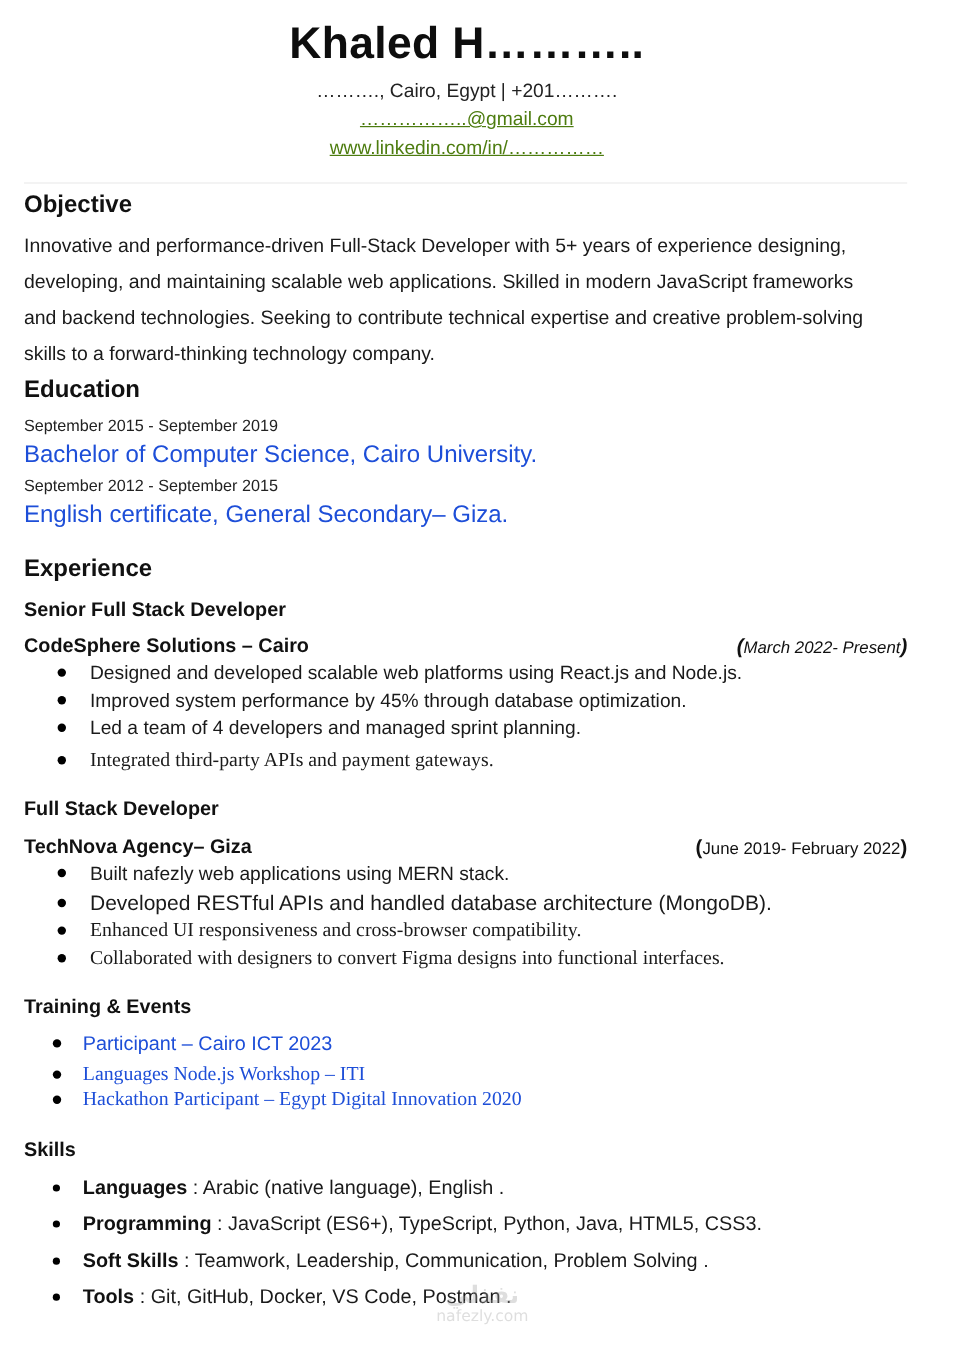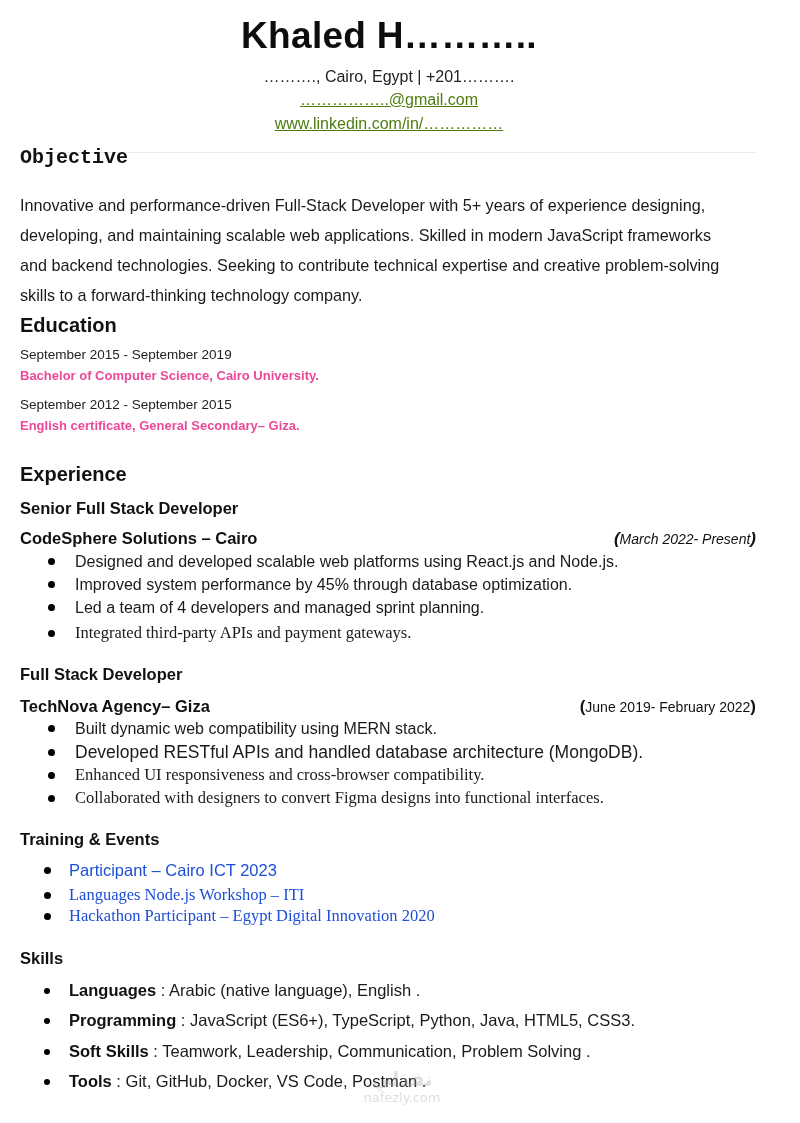--- a/index.html
+++ b/index.html
@@ -6,21 +6,21 @@
   body { width: 800px; height: 1123px; position: relative; overflow: hidden; color: #111; font-family: "Liberation Sans", sans-serif; }
   .page { position: absolute; left: 0; top: 0; width: 800px; height: 1033px; }
   .abs { position: absolute; white-space: nowrap; }
   .name { left: 0; width: 778px; text-align: center; top: 15px; font-size: 37px; font-weight: bold; letter-spacing: 0.3px; color: #0d0d0d; }
   .contact { left: 0; width: 778px; text-align: center; font-size: 16px; color: #222; }
   .link { color: #4d7c0f; text-decoration: underline; }
   .rule { position: absolute; left: 20px; width: 736px; top: 152px; height: 1px; background: #ececec; }
   .h-sec { font-size: 20px; font-weight: bold; color: #111; left: 20px; }
   .obj { position: absolute; left: 20px; top: 190px; width: 745px; font-size: 16.2px; line-height: 30px; color: #1a1a1a; white-space: normal; }
   .date-small { left: 20px; font-size: 13.5px; color: #222; }
-  .edu-title { left: 20px; font-size: 13px; font-weight: bold; color: #ec4899; }
+  .edu-title { left: 20px; font-size: 20px; font-weight: normal; color: #1d4ed8; }
   .job-title { left: 20px; font-size: 16.5px; font-weight: bold; color: #111; }
   .company { left: 20px; font-size: 16.5px; font-weight: bold; color: #111; }
   .period { right: 44px; font-size: 14px; color: #111; }
   .period .paren { font-size: 17px; font-weight: bold; }
   .bul { left: 48px; font-size: 16px; color: #1a1a1a; }
   .bul .dot { display: inline-block; width: 7px; height: 7px; border-radius: 50%; background: #000; margin-right: 20px; vertical-align: middle; position: relative; top: -1px; }
   .serif { font-family: "Liberation Serif", serif; font-size: 16.5px; }
   .big { font-size: 17.5px; }
   .tr-bul { left: 44px; font-size: 16.5px; color: #1d4ed8; }
   .tr-bul .dot { display: inline-block; width: 7px; height: 7px; border-radius: 50%; background: #000; margin-right: 18px; vertical-align: middle; position: relative; top: -1px; }
@@ -38,21 +38,21 @@
   <div class="abs name">Khaled H………..</div>
   <div class="abs contact" style="top:68px;">………., Cairo, Egypt | +201……….</div>
   <div class="abs contact" style="top:91px;">
     <span class="link">……………..@gmail.com</span>
   </div>
   <div class="abs contact" style="top:115px;">
     <span class="link">www.linkedin.com/in/……………</span>
   </div>
   <div class="rule"></div>
 
-  <div class="abs h-sec" style="top:146px;font-family:Liberation Mono, monospace;">Objective</div>
+  <div class="abs h-sec" style="top:160px;">Objective</div>
   <div class="obj">
     <div>Innovative and performance-driven Full-Stack Developer with 5+ years of experience designing,</div>
     <div>developing, and maintaining scalable web applications. Skilled in modern JavaScript frameworks</div>
     <div>and backend technologies. Seeking to contribute technical expertise and creative problem-solving</div>
     <div>skills to a forward-thinking technology company.</div>
   </div>
 
   <div class="abs h-sec" style="top:314px;">Education</div>
   <div class="abs date-small" style="top:347px;">September 2015 - September 2019</div>
   <div class="abs edu-title" style="top:368px;">Bachelor of Computer Science, Cairo University.</div>
@@ -69,21 +69,21 @@
   <div class="abs bul" style="top:553px;"><span class="dot"></span><span>Designed and developed scalable web platforms using React.js and Node.js.</span></div>
   <div class="abs bul" style="top:576px;"><span class="dot"></span><span>Improved system performance by 45% through database optimization.</span></div>
   <div class="abs bul" style="top:599px;"><span class="dot"></span><span>Led a team of 4 developers and managed sprint planning.</span></div>
   <div class="abs bul serif" style="top:623px;"><span class="dot"></span><span>Integrated third-party APIs and payment gateways.</span></div>
 
   <div class="abs job-title" style="top:665px;">Full Stack Developer</div>
   <div class="abs company" style="top:697px;">TechNova Agency– Giza</div>
   <div class="abs period" style="top:697px;">
     <span class="paren">(</span><span>June 2019- February 2022</span><span class="paren">)</span>
   </div>
-  <div class="abs bul" style="top:720px;"><span class="dot"></span><span>Built dynamic web compatibility using MERN stack.</span></div>
+  <div class="abs bul" style="top:720px;"><span class="dot"></span><span>Built nafezly web applications using MERN stack.</span></div>
   <div class="abs bul big" style="top:742px;"><span class="dot"></span><span>Developed RESTful APIs and handled database architecture (MongoDB).</span></div>
   <div class="abs bul serif" style="top:765px;"><span class="dot"></span><span>Enhanced UI responsiveness and cross-browser compatibility.</span></div>
   <div class="abs bul serif" style="top:788px;"><span class="dot"></span><span>Collaborated with designers to convert Figma designs into functional interfaces.</span></div>
 
   <div class="abs job-title" style="top:830px;">Training &amp; Events</div>
   <div class="abs tr-bul" style="top:861px;"><span class="dot"></span><span>Participant – Cairo ICT 2023</span></div>
   <div class="abs tr-bul serif" style="top:885px;"><span class="dot"></span><span>Languages Node.js Workshop – ITI</span></div>
   <div class="abs tr-bul serif" style="top:906px;"><span class="dot"></span><span>Hackathon Participant – Egypt Digital Innovation 2020</span></div>
 
   <div class="abs job-title" style="top:949px;">Skills</div>

